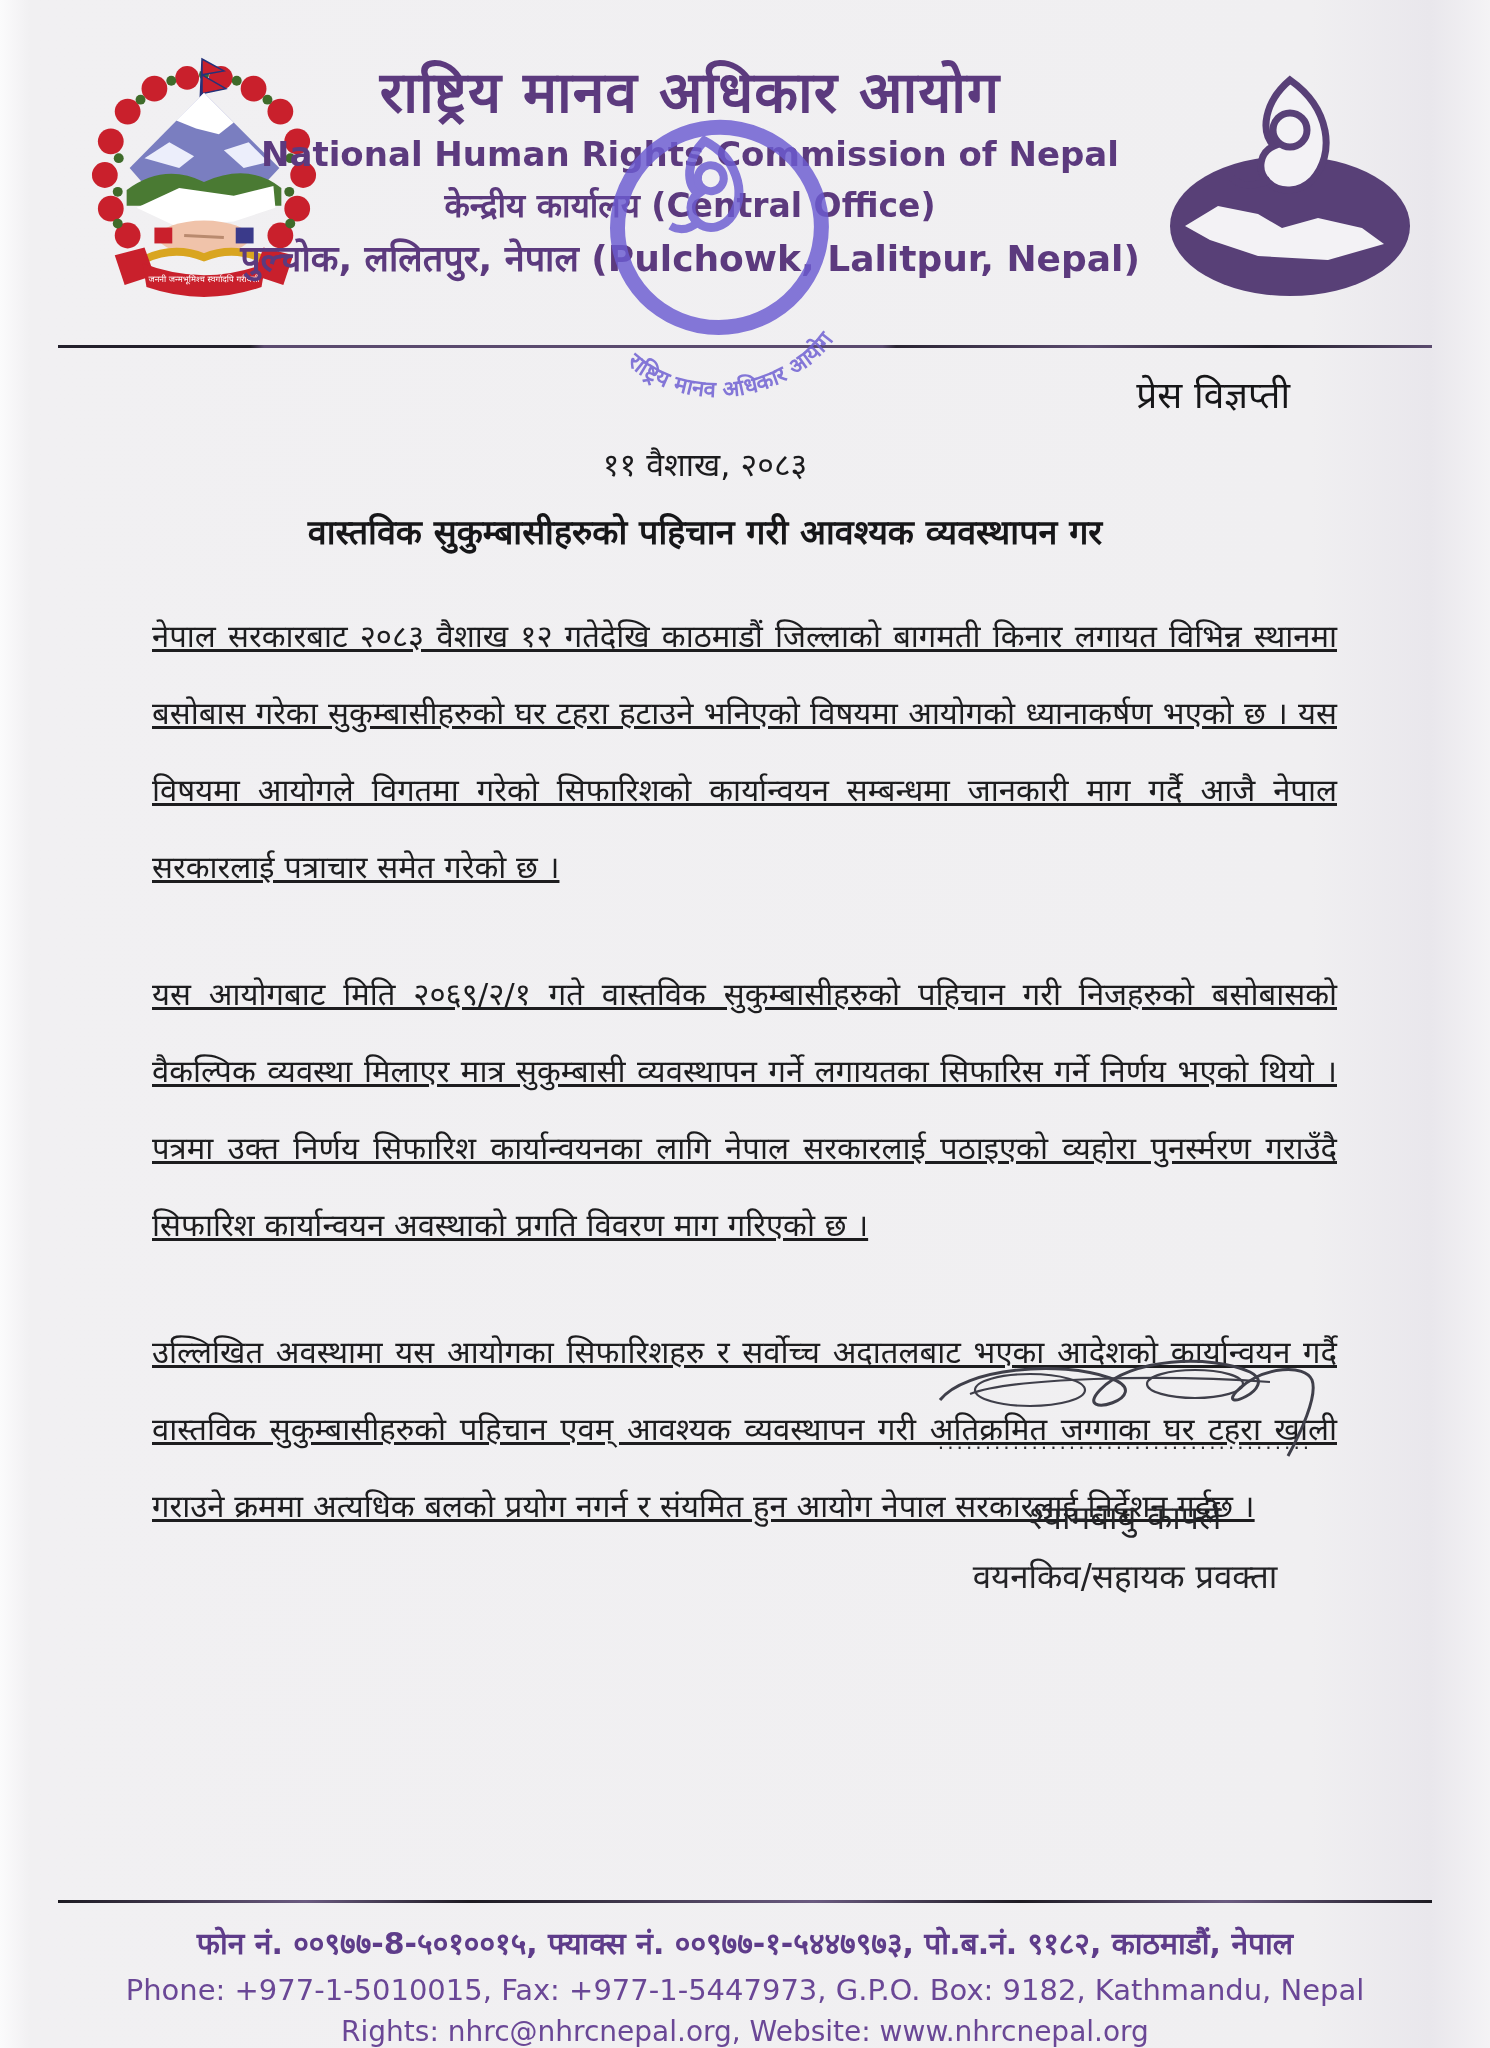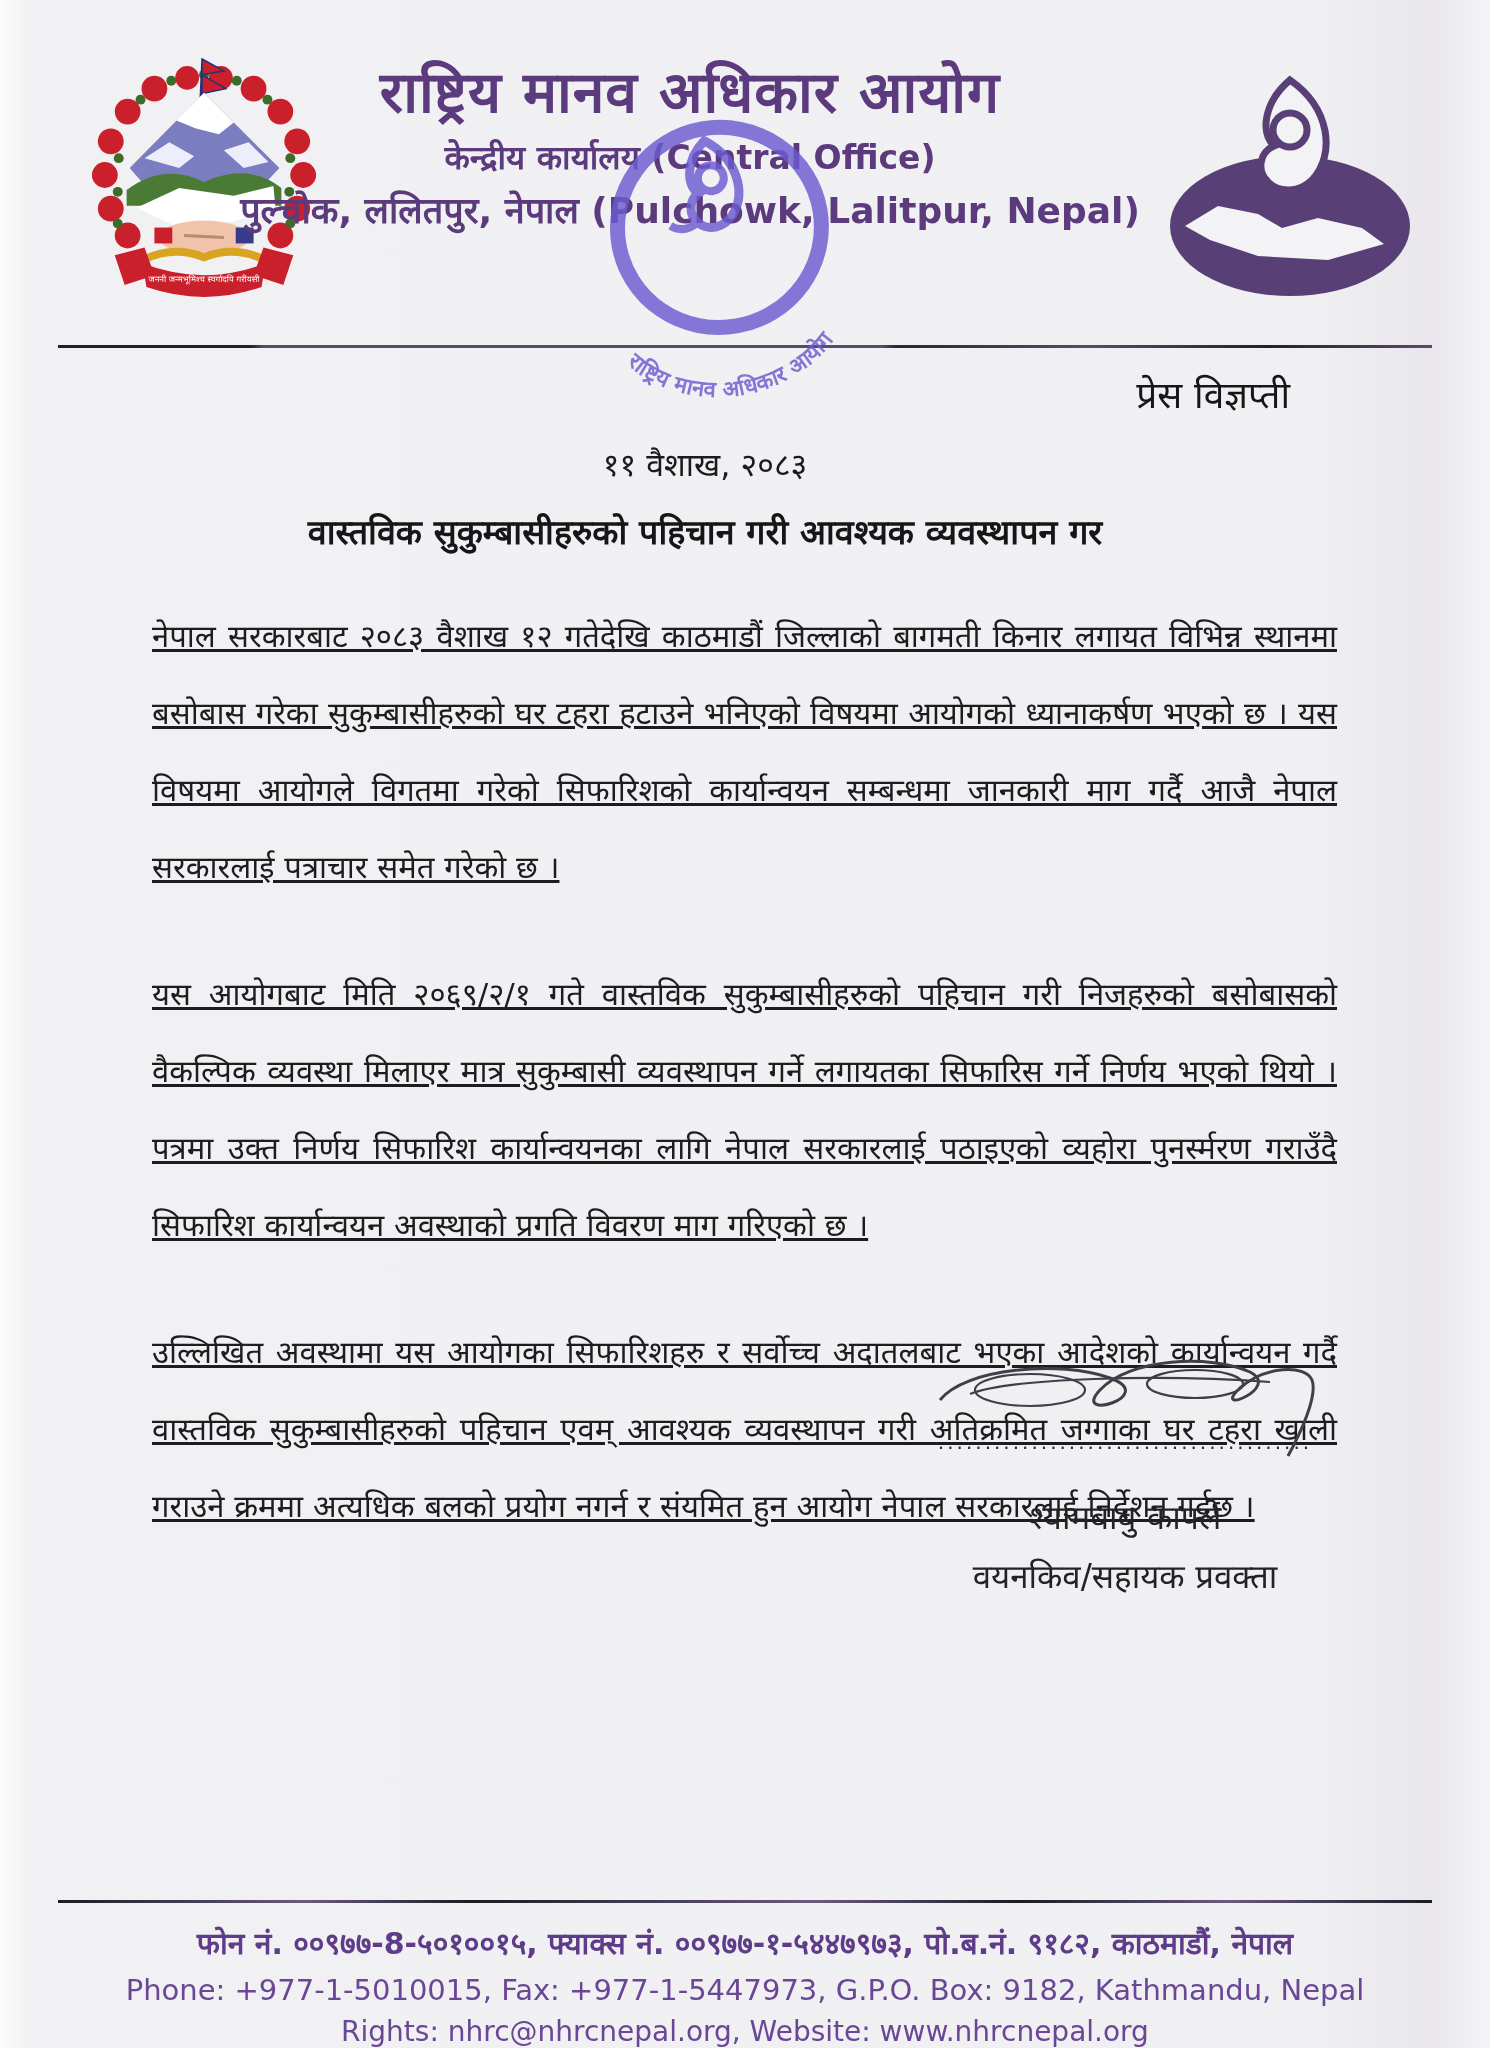--- a/index.html
+++ b/index.html
@@ -128,20 +128,21 @@
 
         <path d="M30,206 L60,198 L70,226 L40,236 Z" fill="#c9202c"></path>
         <path d="M210,206 L180,198 L170,226 L200,236 Z" fill="#c9202c"></path>
         <path d="M58,214 Q120,238 182,214 L178,238 Q120,258 62,238 Z" fill="#c9202c"></path>
         <text x="120" y="233" text-anchor="middle" font-size="8.5" fill="#ffffff">जननी जन्मभूमिश्च स्वर्गादपि गरीयसी</text>
       </svg>
     </span>
 
     <div class="header-text">
       <div class="org-name-np">राष्ट्रिय मानव अधिकार आयोग</div>
+      <div class="org-name-en">National Human Rights Commission of Nepal</div>
       <div class="office-line">केन्द्रीय कार्यालय (Central Office)</div>
       <div class="address-line">पुल्चोक, ललितपुर, नेपाल (Pulchowk, Lalitpur, Nepal)</div>
     </div>
 
     <span class="org-logo">
       <svg viewBox="0 0 292 238" width="292" height="238">
         <ellipse cx="150" cy="158" rx="120" ry="70" fill="#584077"></ellipse>
         <path d="M45,158 L78,138 L118,146 L142,160 L178,150 L222,160 L244,176 L188,192 L118,188 L70,172 Z" fill="#f3f2f5"></path>
         <path d="M150,12 C190,40 196,86 172,112 C160,124 140,126 128,114 C116,102 120,84 134,78 C120,64 124,34 150,12 Z" fill="#f3f2f5" stroke="#584077" stroke-width="7"></path>
         <circle cx="150" cy="62" r="17" fill="none" stroke="#584077" stroke-width="7"></circle>

